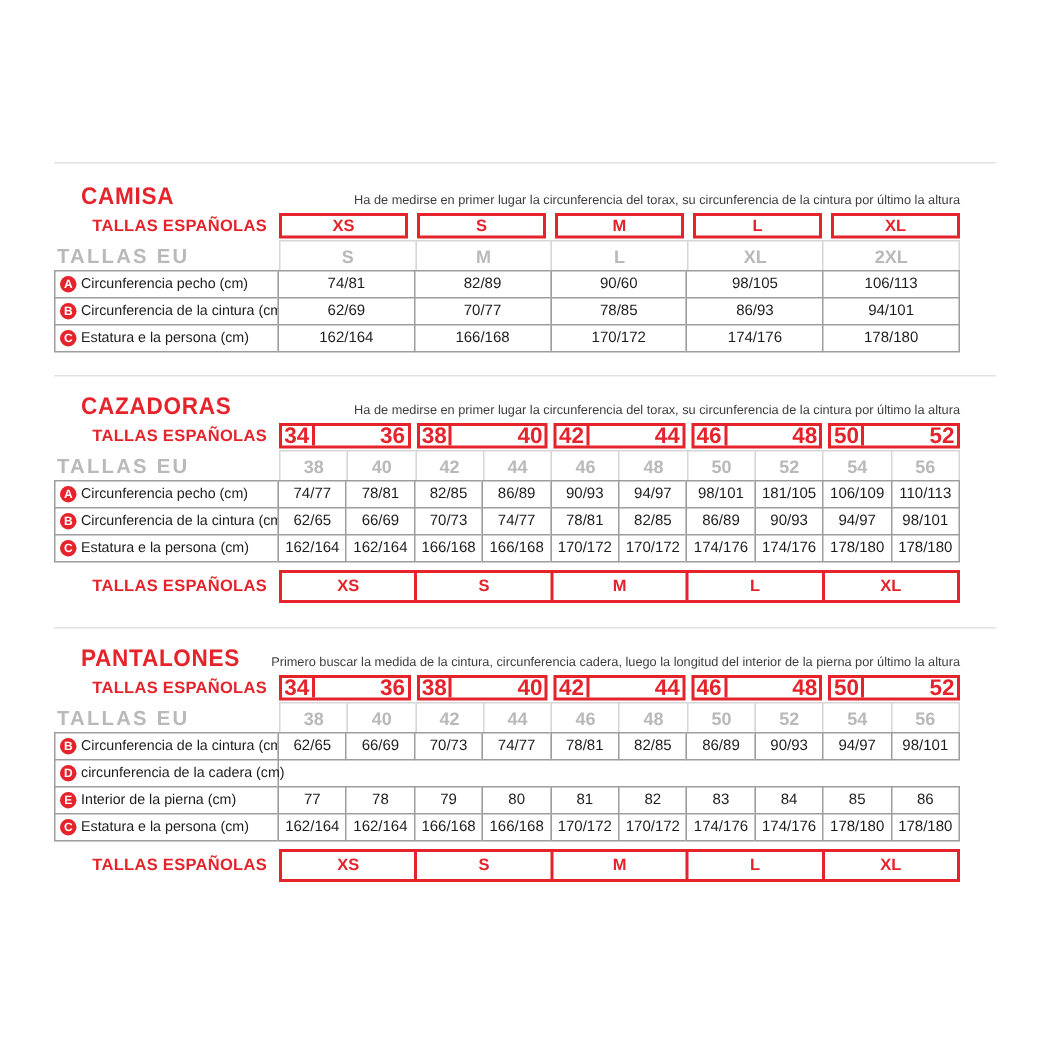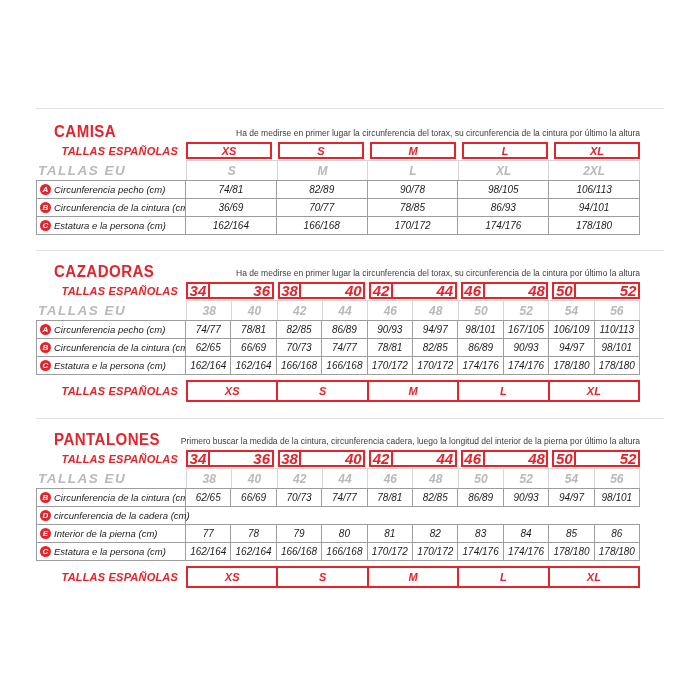--- a/index.html
+++ b/index.html
@@ -15,21 +15,21 @@
   .sec-title{
     position:absolute;left:18px;bottom:0;margin:0;
     font-size:16px;font-weight:bold;color:#e4232b;
     letter-spacing:.5px;transform:scaleX(.94);transform-origin:left bottom;
   }
   .sec-note{
     position:absolute;right:0;bottom:3px;
     font-size:8.5px;color:#3c3c3c;white-space:nowrap;
   }
   .tbl{margin-top:1px;}
-  .row{display:flex;width:604px;font-style:italic;}
+  .row{display:flex;width:604px;}
   .lab{width:150px;flex:0 0 150px;box-sizing:border-box;}
   .cells{flex:1;display:flex;min-width:0;}
   
   .hdr-row{height:17px;}
   .red-label{
     color:#e4232b;font-weight:bold;font-size:11px;
     display:flex;align-items:center;justify-content:flex-end;
     padding-right:8px;letter-spacing:.2px;
   }
   .cells.gapped{gap:6px;}
@@ -120,32 +120,32 @@
           </div>
         </div>
         <div class="row data-row">
           <div class="lab lab-box">
             <span class="badge">A</span>
             <span class="lab-text">Circunferencia pecho (cm)</span>
           </div>
           <div class="cells">
             <div class="data-cell">74/81</div>
             <div class="data-cell">82/89</div>
-            <div class="data-cell">90/78</div>
+            <div class="data-cell">90/60</div>
             <div class="data-cell">98/105</div>
             <div class="data-cell">106/113</div>
           </div>
         </div>
         <div class="row data-row">
           <div class="lab lab-box">
             <span class="badge">B</span>
             <span class="lab-text">Circunferencia de la cintura (cm)</span>
           </div>
           <div class="cells">
-            <div class="data-cell">36/69</div>
+            <div class="data-cell">62/69</div>
             <div class="data-cell">70/77</div>
             <div class="data-cell">78/85</div>
             <div class="data-cell">86/93</div>
             <div class="data-cell">94/101</div>
           </div>
         </div>
         <div class="row data-row">
           <div class="lab lab-box">
             <span class="badge">C</span>
             <span class="lab-text">Estatura e la persona (cm)</span>
@@ -213,21 +213,21 @@
             <span class="lab-text">Circunferencia pecho (cm)</span>
           </div>
           <div class="cells">
             <div class="data-cell">74/77</div>
             <div class="data-cell">78/81</div>
             <div class="data-cell">82/85</div>
             <div class="data-cell">86/89</div>
             <div class="data-cell">90/93</div>
             <div class="data-cell">94/97</div>
             <div class="data-cell">98/101</div>
-            <div class="data-cell">167/105</div>
+            <div class="data-cell">181/105</div>
             <div class="data-cell">106/109</div>
             <div class="data-cell">110/113</div>
           </div>
         </div>
         <div class="row data-row">
           <div class="lab lab-box">
             <span class="badge">B</span>
             <span class="lab-text">Circunferencia de la cintura (cm)</span>
           </div>
           <div class="cells">

